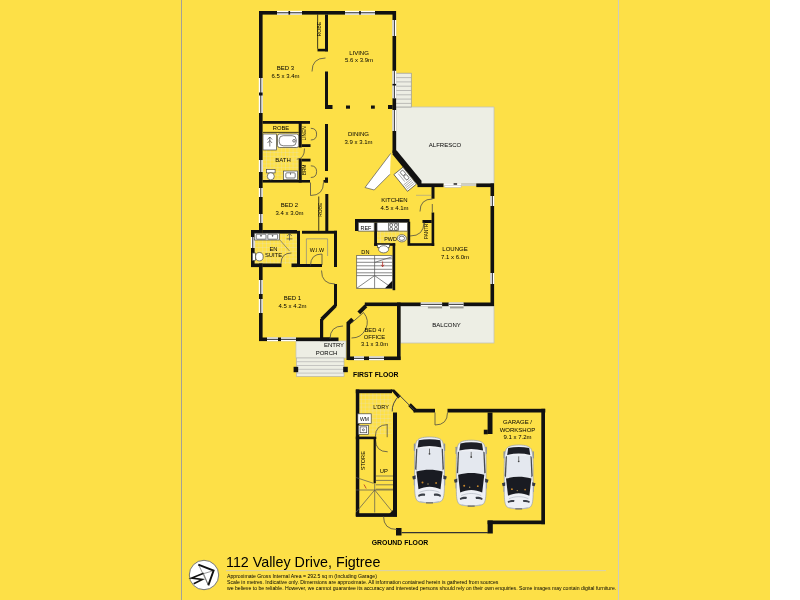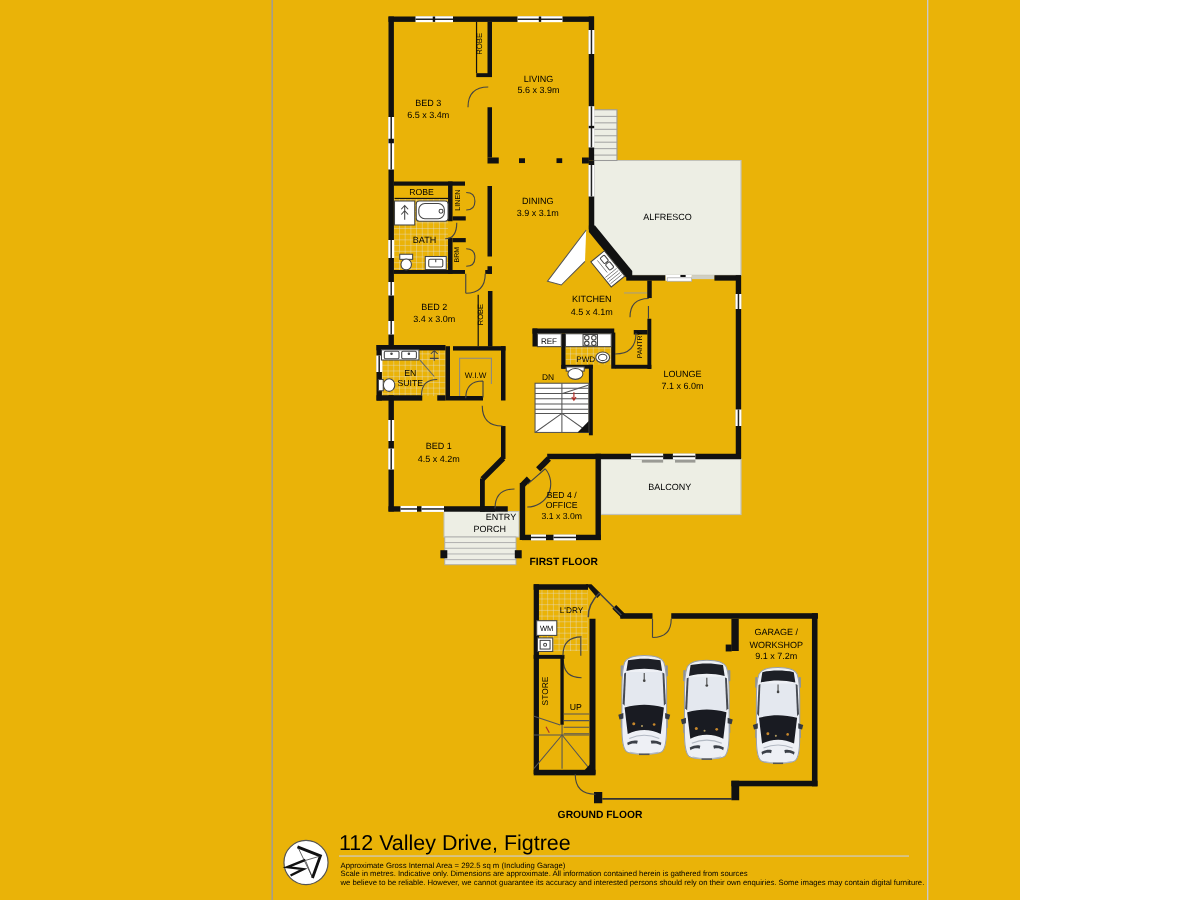--- a/index.html
+++ b/index.html
@@ -1,16 +1,16 @@
 <!DOCTYPE html>
 <html><head>
 <meta charset="utf-8">
 <style>
   html,body{margin:0;padding:0;background:#ffffff;}
-  #page{width:680px;height:600px;position:relative;background:#eab308;overflow:hidden;}
+  #page{width:770px;height:600px;position:relative;background:#fde047;overflow:hidden;}
   svg{position:absolute;top:0;left:0;}
   text{font-family:"Liberation Sans",sans-serif;fill:#000;}
 </style>
 </head>
 <body>
 <div id="page">
 <svg width="800" height="600" viewBox="0 0 800 600">
 <defs>
 <pattern id="tile" width="3.8" height="3.8" patternUnits="userSpaceOnUse">
   <path d="M3.8,0 L0,0 0,3.8" fill="none" stroke="#e2e2e2" stroke-width="0.5"></path>

